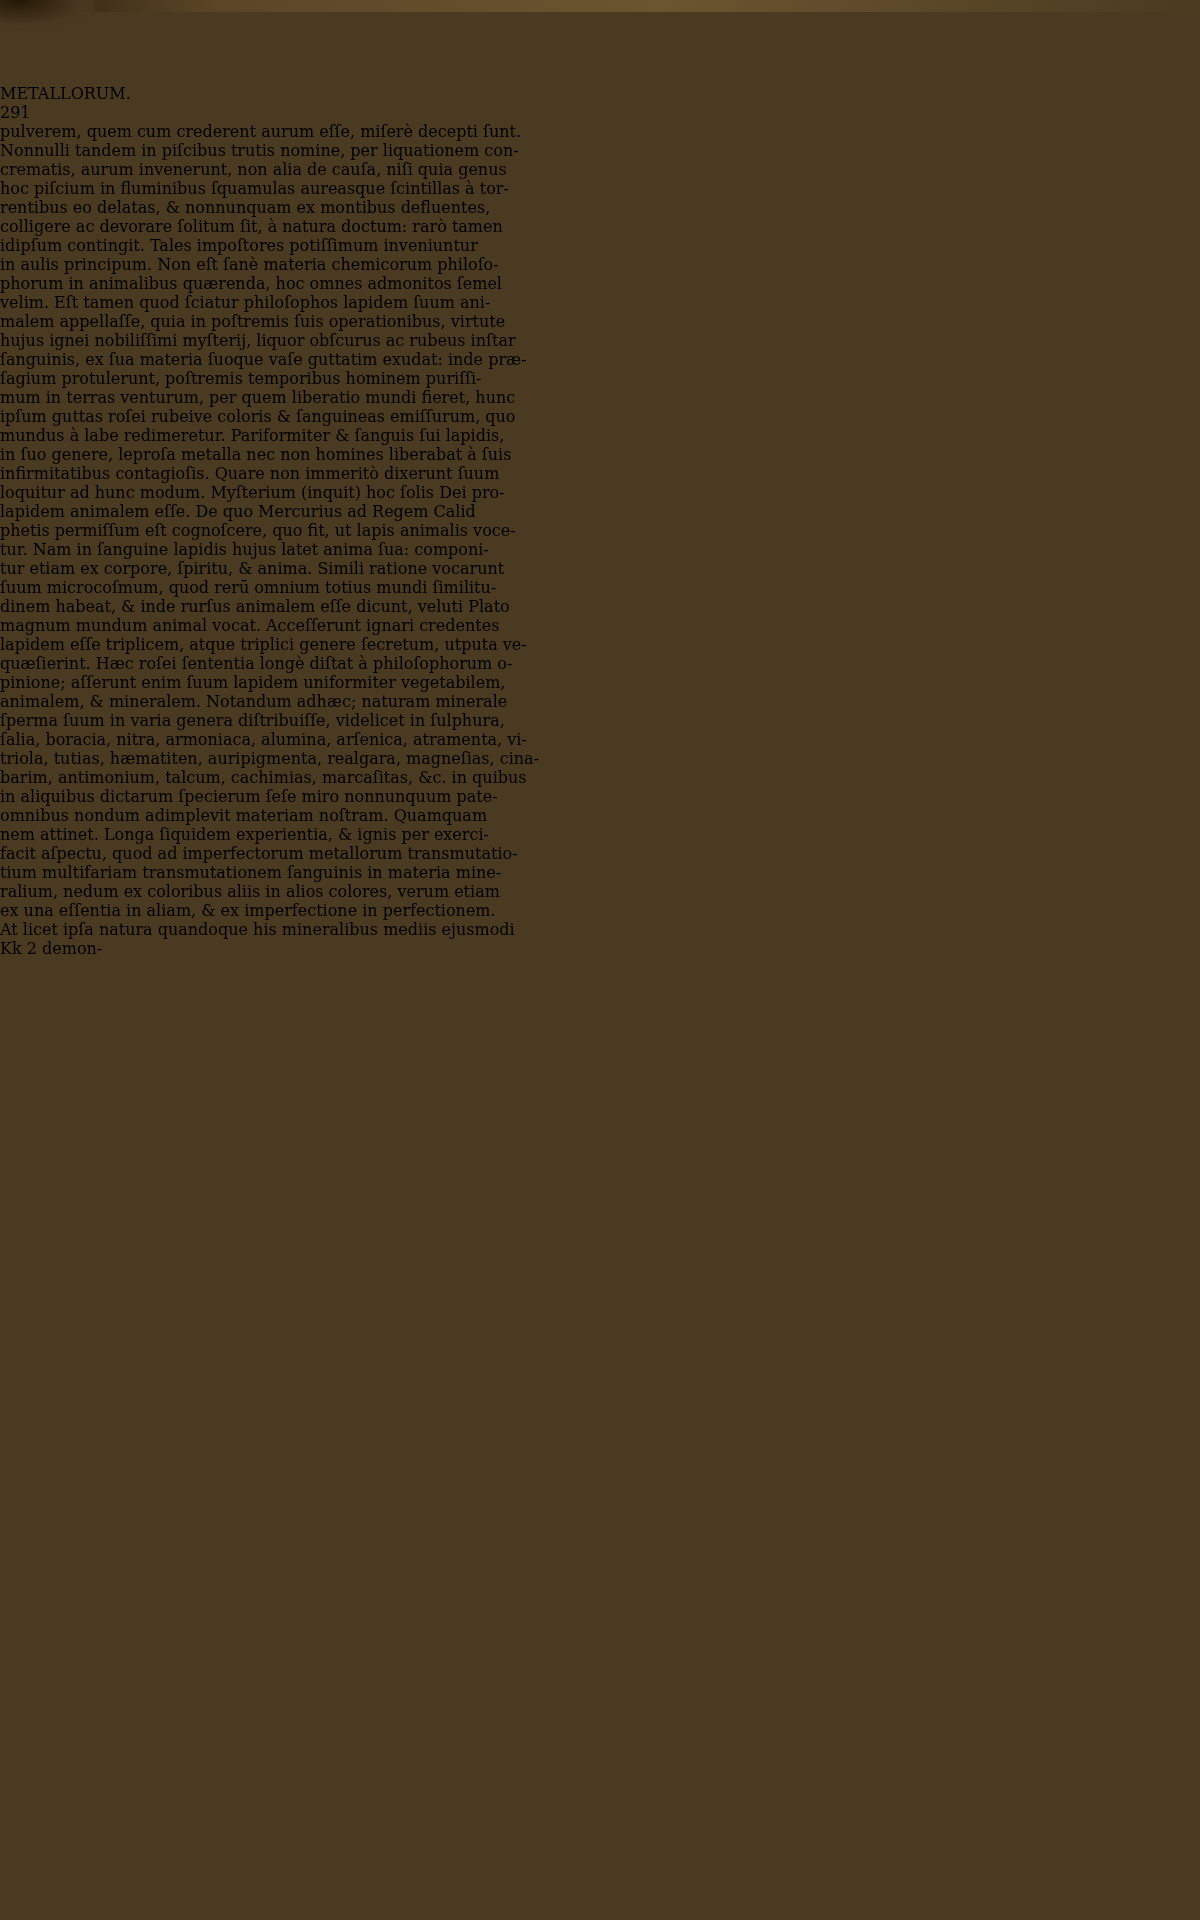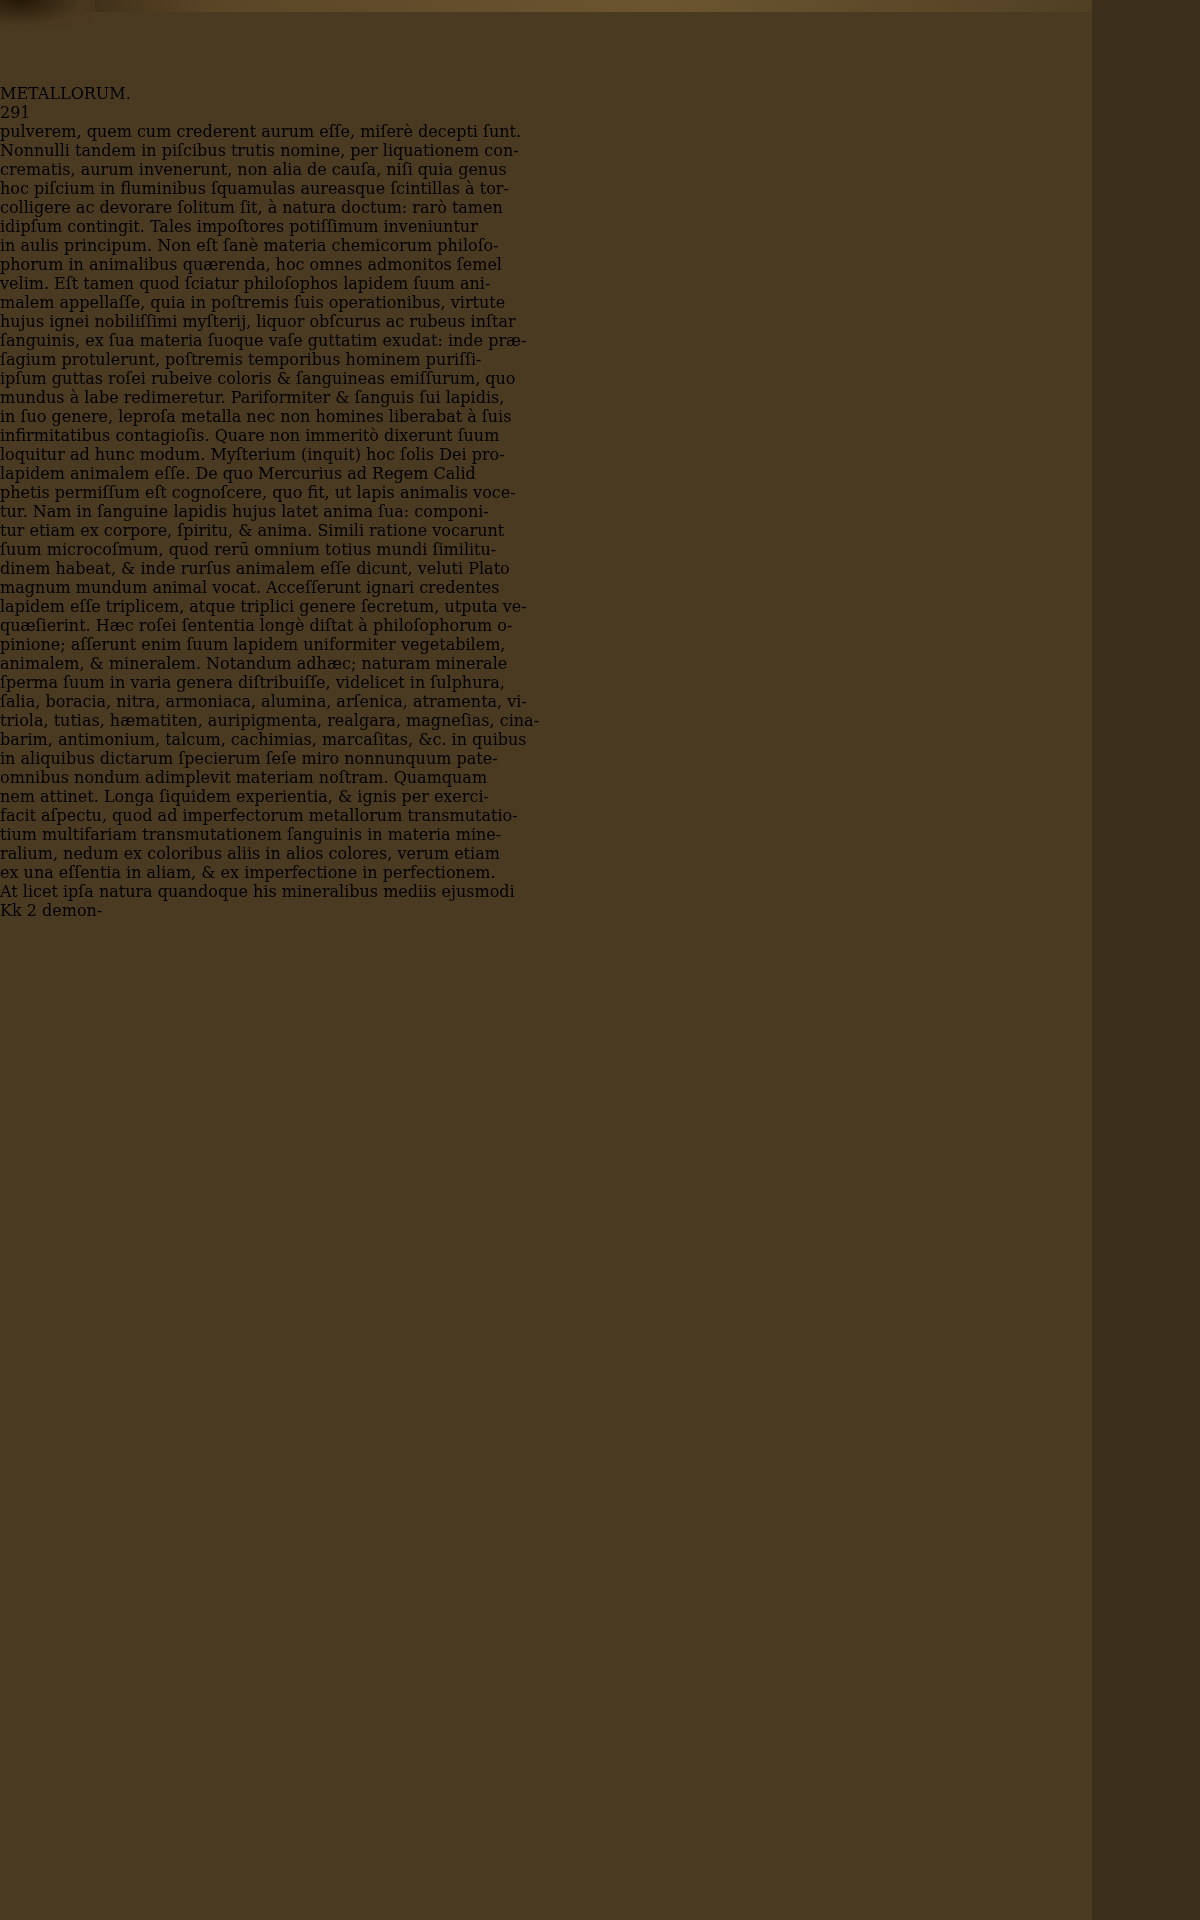--- a/index.html
+++ b/index.html
@@ -1,17 +1,17 @@
 <!DOCTYPE html>
 <html><head>
 <meta charset="utf-8">
 <style>
   html,body{margin:0;padding:0;background:#3c2f1b;}
   .scene{
-    position:relative;width:1092px;height:1920px;overflow:hidden;
+    position:relative;width:1200px;height:1920px;overflow:hidden;
     background:#4b3a22;
     font-family:"DejaVu Serif","Liberation Serif",serif;
   }
   
   .edge-top{position:absolute;left:0;top:0;width:1200px;height:12px;
     background:linear-gradient(90deg,#2e2110 0%,#5a4526 18%,#6b5530 55%,#4a3a20 100%);}
   .corner-topleft-blob{position:absolute;left:0;top:0;width:95px;height:30px;
     background:radial-gradient(ellipse at 20% 0%,#241806 0%,#4a3820 60%,rgba(74,56,32,0) 100%);
     border-radius:0 0 18px 4px;}
   .edge-bottom{position:absolute;left:0;top:1890px;width:1200px;height:30px;
@@ -115,29 +115,31 @@
   <div class="dot" style="left:880px;top:1635px;width:3px;height:9px;border-radius:2px;"></div>
 
   <div class="head-title">METALLORUM.</div>
   <div class="page-number">291</div>
 
   <div class="body-text">
       <div class="text-line">pulverem, quem cum crederent aurum eſſe, miſerè decepti ſunt.</div>
       <div class="text-line">Nonnulli tandem in piſcibus trutis nomine, per liquationem con-</div>
       <div class="text-line">crematis, aurum invenerunt, non alia de cauſa, niſi quia genus</div>
       <div class="text-line">hoc piſcium in fluminibus ſquamulas aureasque ſcintillas à tor-</div>
+      <div class="text-line">rentibus eo delatas, &amp; nonnunquam ex montibus defluentes,</div>
       <div class="text-line">colligere ac devorare ſolitum ſit, à natura doctum: rarò tamen</div>
       <div class="text-line">idipſum contingit. Tales impoſtores potiſſimum inveniuntur</div>
       <div class="text-line">in aulis principum. Non eſt ſanè materia chemicorum philoſo-</div>
       <div class="text-line">phorum in animalibus quærenda, hoc omnes admonitos ſemel</div>
       <div class="text-line">velim. Eſt tamen quod ſciatur philoſophos lapidem ſuum ani-</div>
       <div class="text-line">malem appellaſſe, quia in poſtremis ſuis operationibus, virtute</div>
       <div class="text-line">hujus ignei nobiliſſimi myſterij, liquor obſcurus ac rubeus inſtar</div>
       <div class="text-line">ſanguinis, ex ſua materia ſuoque vaſe guttatim exudat: inde præ-</div>
       <div class="text-line">ſagium protulerunt, poſtremis temporibus hominem puriſſi-</div>
+      <div class="text-line">mum in terras venturum, per quem liberatio mundi fieret, hunc</div>
       <div class="text-line">ipſum guttas roſei rubeive coloris &amp; ſanguineas emiſſurum, quo</div>
       <div class="text-line">mundus à labe redimeretur. Pariformiter &amp; ſanguis ſui lapidis,</div>
       <div class="text-line">in ſuo genere, leproſa metalla nec non homines liberabat à ſuis</div>
       <div class="text-line">infirmitatibus contagioſis. Quare non immeritò dixerunt ſuum</div>
       <div class="text-line">loquitur ad hunc modum. Myſterium (inquit) hoc ſolis Dei pro-</div>
       <div class="text-line">lapidem animalem eſſe. De quo Mercurius ad Regem Calid</div>
       <div class="text-line">phetis permiſſum eſt cognoſcere, quo fit, ut lapis animalis voce-</div>
       <div class="text-line">tur. Nam in ſanguine lapidis hujus latet anima ſua: componi-</div>
       <div class="text-line">tur etiam ex corpore, ſpiritu, &amp; anima. Simili ratione vocarunt</div>
       <div class="text-line">ſuum microcoſmum, quod rerū omnium totius mundi ſimilitu-</div>

